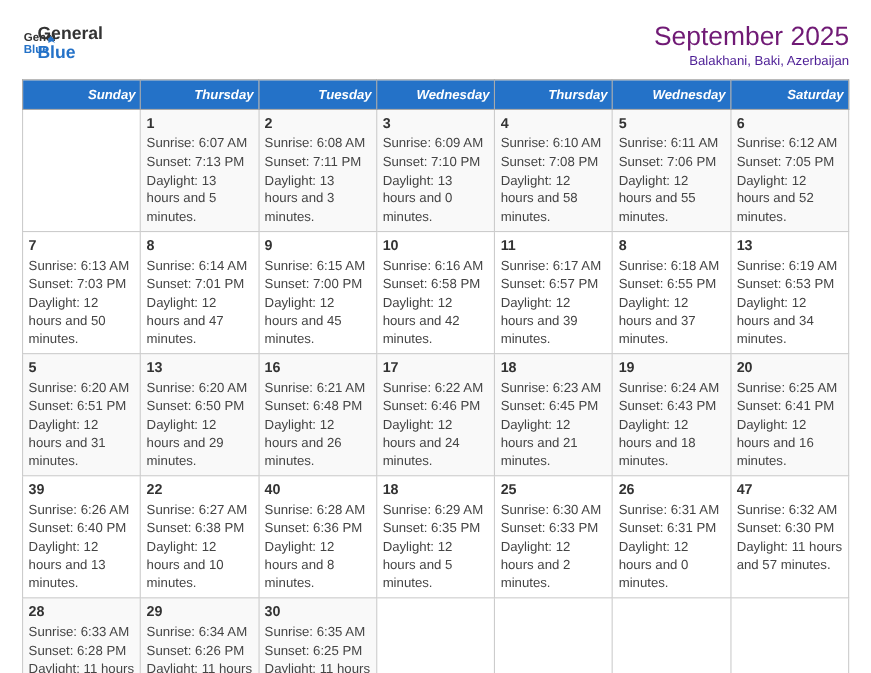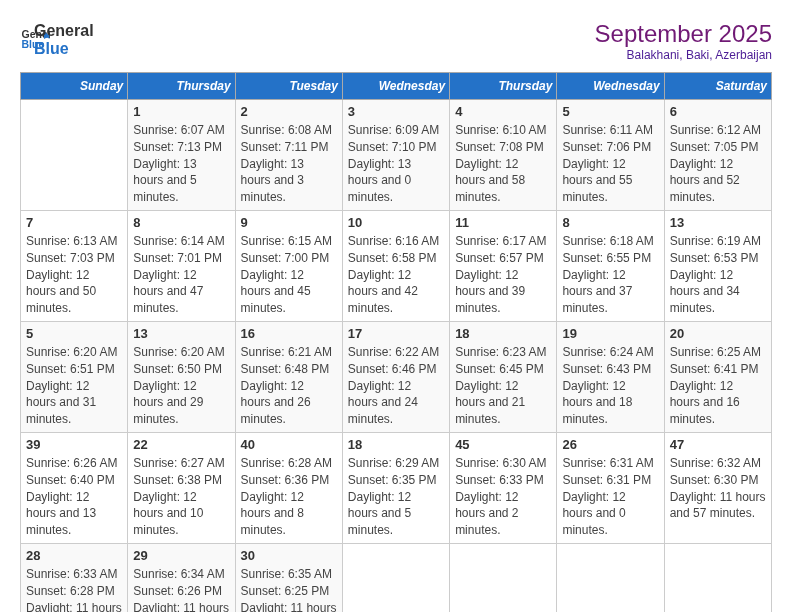--- a/index.html
+++ b/index.html
@@ -215,21 +215,21 @@
         </td>
         <td>
           <span class="day-number">40</span>
           <div class="day-info">Sunrise: 6:28 AM<br>Sunset: 6:36 PM<br>Daylight: 12 hours and 8 minutes.</div>
         </td>
         <td>
           <span class="day-number">18</span>
           <div class="day-info">Sunrise: 6:29 AM<br>Sunset: 6:35 PM<br>Daylight: 12 hours and 5 minutes.</div>
         </td>
         <td>
-          <span class="day-number">45</span>
+          <span class="day-number">25</span>
           <div class="day-info">Sunrise: 6:30 AM<br>Sunset: 6:33 PM<br>Daylight: 12 hours and 2 minutes.</div>
         </td>
         <td>
           <span class="day-number">26</span>
           <div class="day-info">Sunrise: 6:31 AM<br>Sunset: 6:31 PM<br>Daylight: 12 hours and 0 minutes.</div>
         </td>
         <td>
           <span class="day-number">47</span>
           <div class="day-info">Sunrise: 6:32 AM<br>Sunset: 6:30 PM<br>Daylight: 11 hours and 57 minutes.</div>
         </td>

